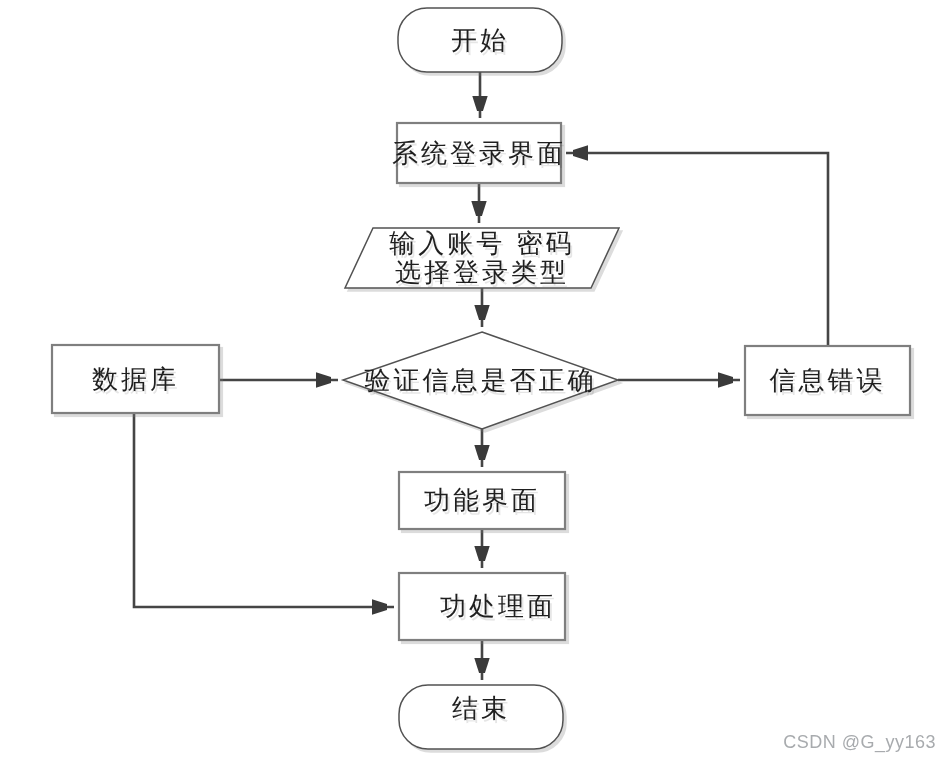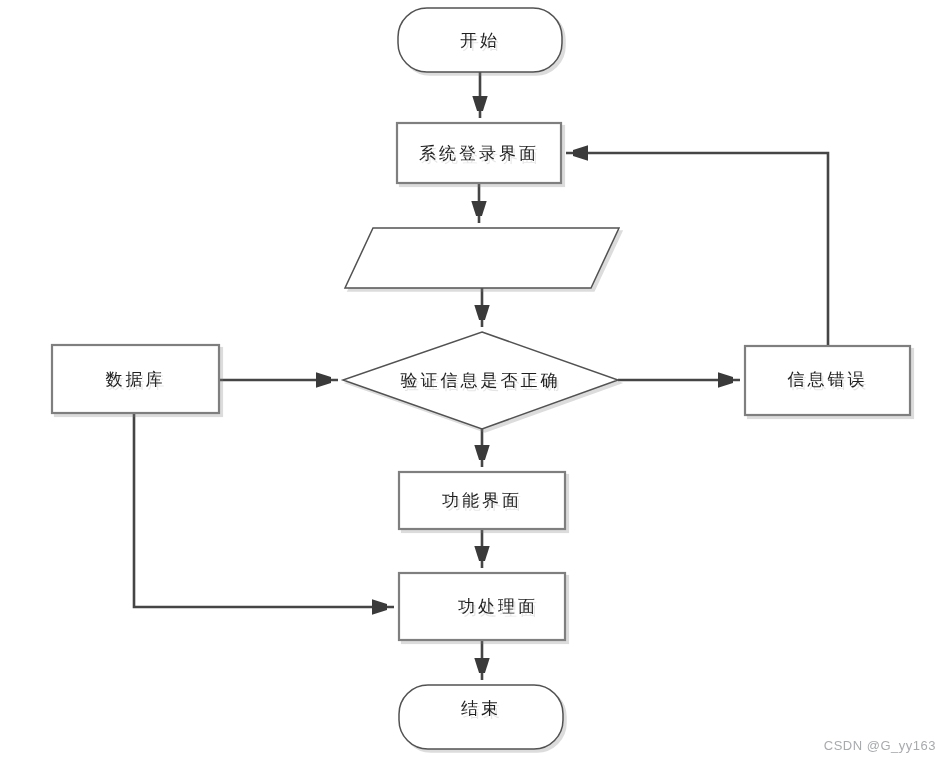--- a/index.html
+++ b/index.html
@@ -40,33 +40,33 @@
     fill: none;
   }
   .node-label {
     position: absolute;
     display: flex;
     flex-direction: column;
     align-items: center;
     justify-content: center;
     text-align: center;
     color: #1f1f1f;
-    font-size: 17px;
+    font-size: 26px;
     letter-spacing: 3px;
     line-height: 29px;
     text-shadow: 2px 3px 0 rgba(0,0,0,0.10);
     pointer-events: none;
     white-space: nowrap;
   }
   .watermark {
     position: absolute;
     right: 7px;
     bottom: 8px;
     font-family: "Liberation Sans", sans-serif;
-    font-size: 13px;
+    font-size: 18px;
     letter-spacing: 0.5px;
     color: #a8abae;
     text-shadow: none;
   }
 </style>
 </head>
 <body>
 
 <div class="canvas">
 
@@ -96,26 +96,30 @@
     <rect class="shape rect-shape" x="745" y="346" width="165" height="69"></rect>
     <rect class="shape rect-shape" x="399" y="472" width="166" height="57"></rect>
     <rect class="shape rect-shape" x="399" y="573" width="166" height="67"></rect>
     <rect class="shape thin-shape" x="399" y="685" width="164" height="64" rx="29" ry="29"></rect>
   </svg>
 
   <div class="node-label" style="left:398px; top:8px;  width:164px; height:64px;">开始</div>
 
   <div class="node-label" style="left:397px; top:123px; width:164px; height:60px;border-radius:9px;">系统登录界面</div>
 
+  <div class="node-label" style="left:345px; top:228px; width:274px; height:60px;">
+    <span>输入账号 密码</span>
+    <span>选择登录类型</span>
+  </div>
 
   <div class="node-label" style="left:52px;  top:345px; width:167px; height:68px;">数据库</div>
 
   <div class="node-label" style="left:343px; top:332px; width:275px; height:97px;">验证信息是否正确</div>
 
-  <div class="node-label" style="left:745px; top:346px; width:165px; height:69px;font-family:Liberation Mono, monospace;">信息错误</div>
+  <div class="node-label" style="left:745px; top:346px; width:165px; height:69px;">信息错误</div>
 
   <div class="node-label" style="left:399px; top:472px; width:166px; height:57px;text-align:right;">功能界面</div>
 
   <div class="node-label" style="left:399px; top:573px; width:198px; height:67px;">功处理面</div>
 
   <div class="node-label" style="left:399px; top:685px; width:164px; height:47px;">结束</div>
 
   <div class="watermark">CSDN @G_yy163</div>
 
 </div>

